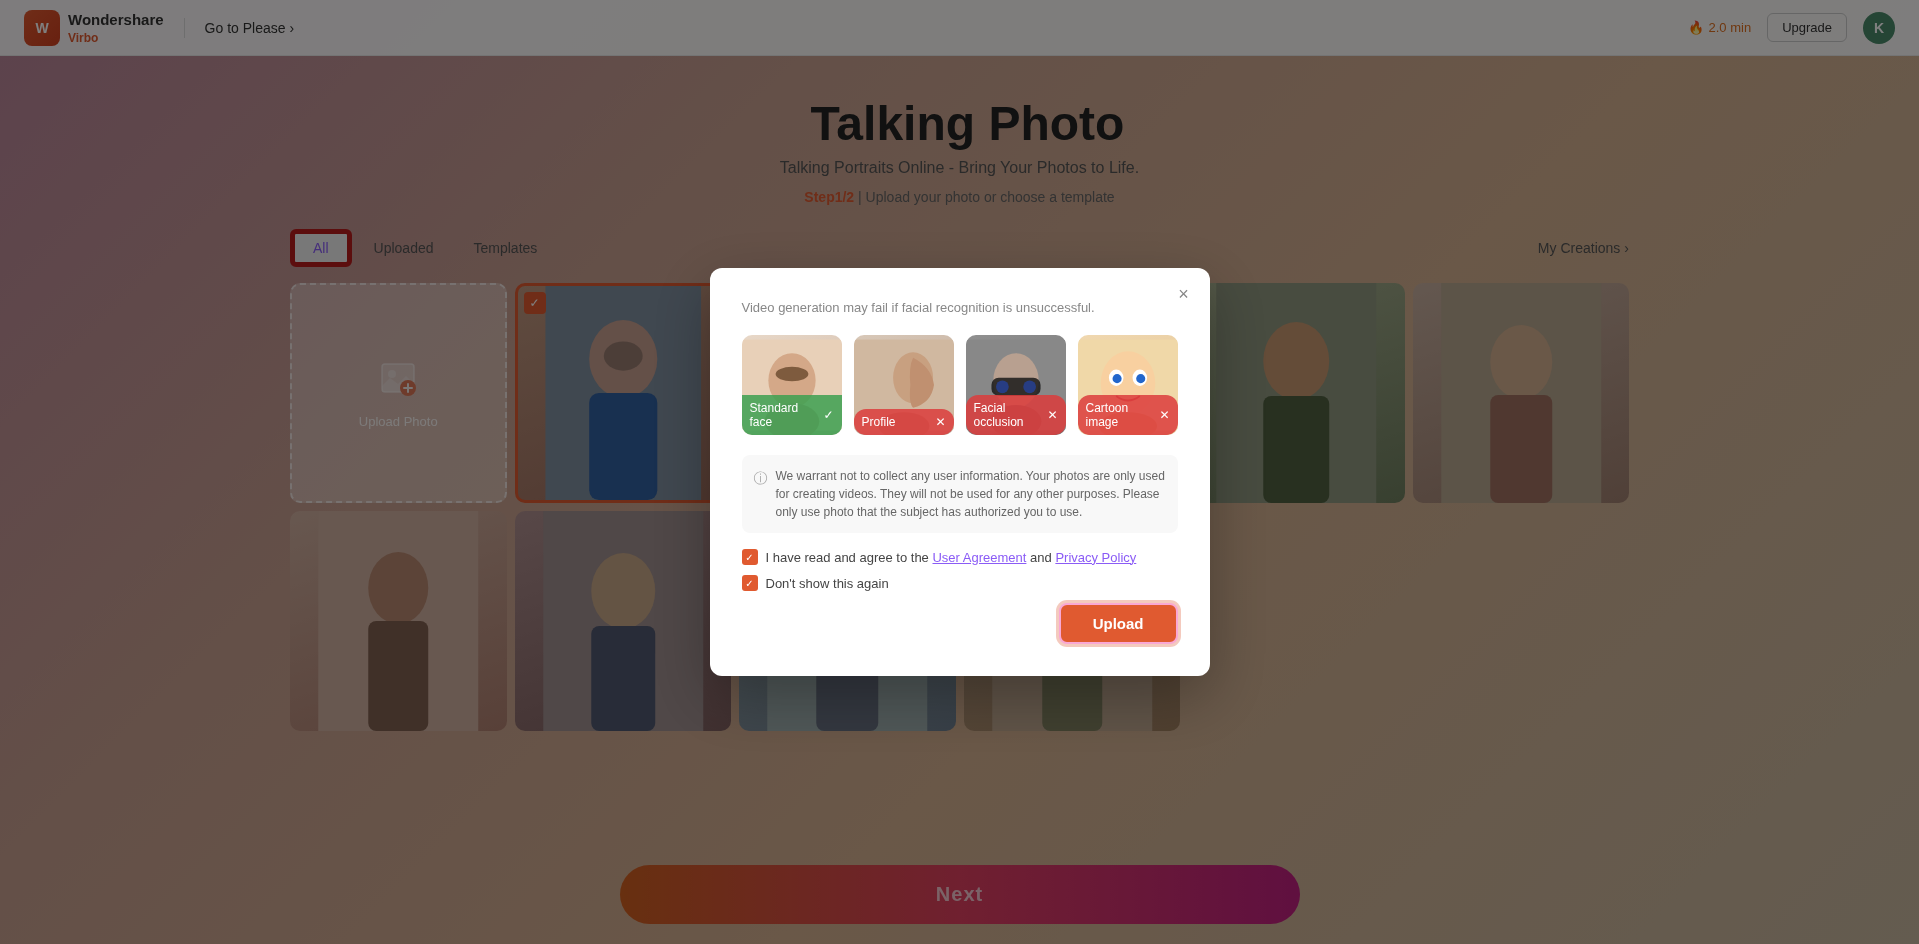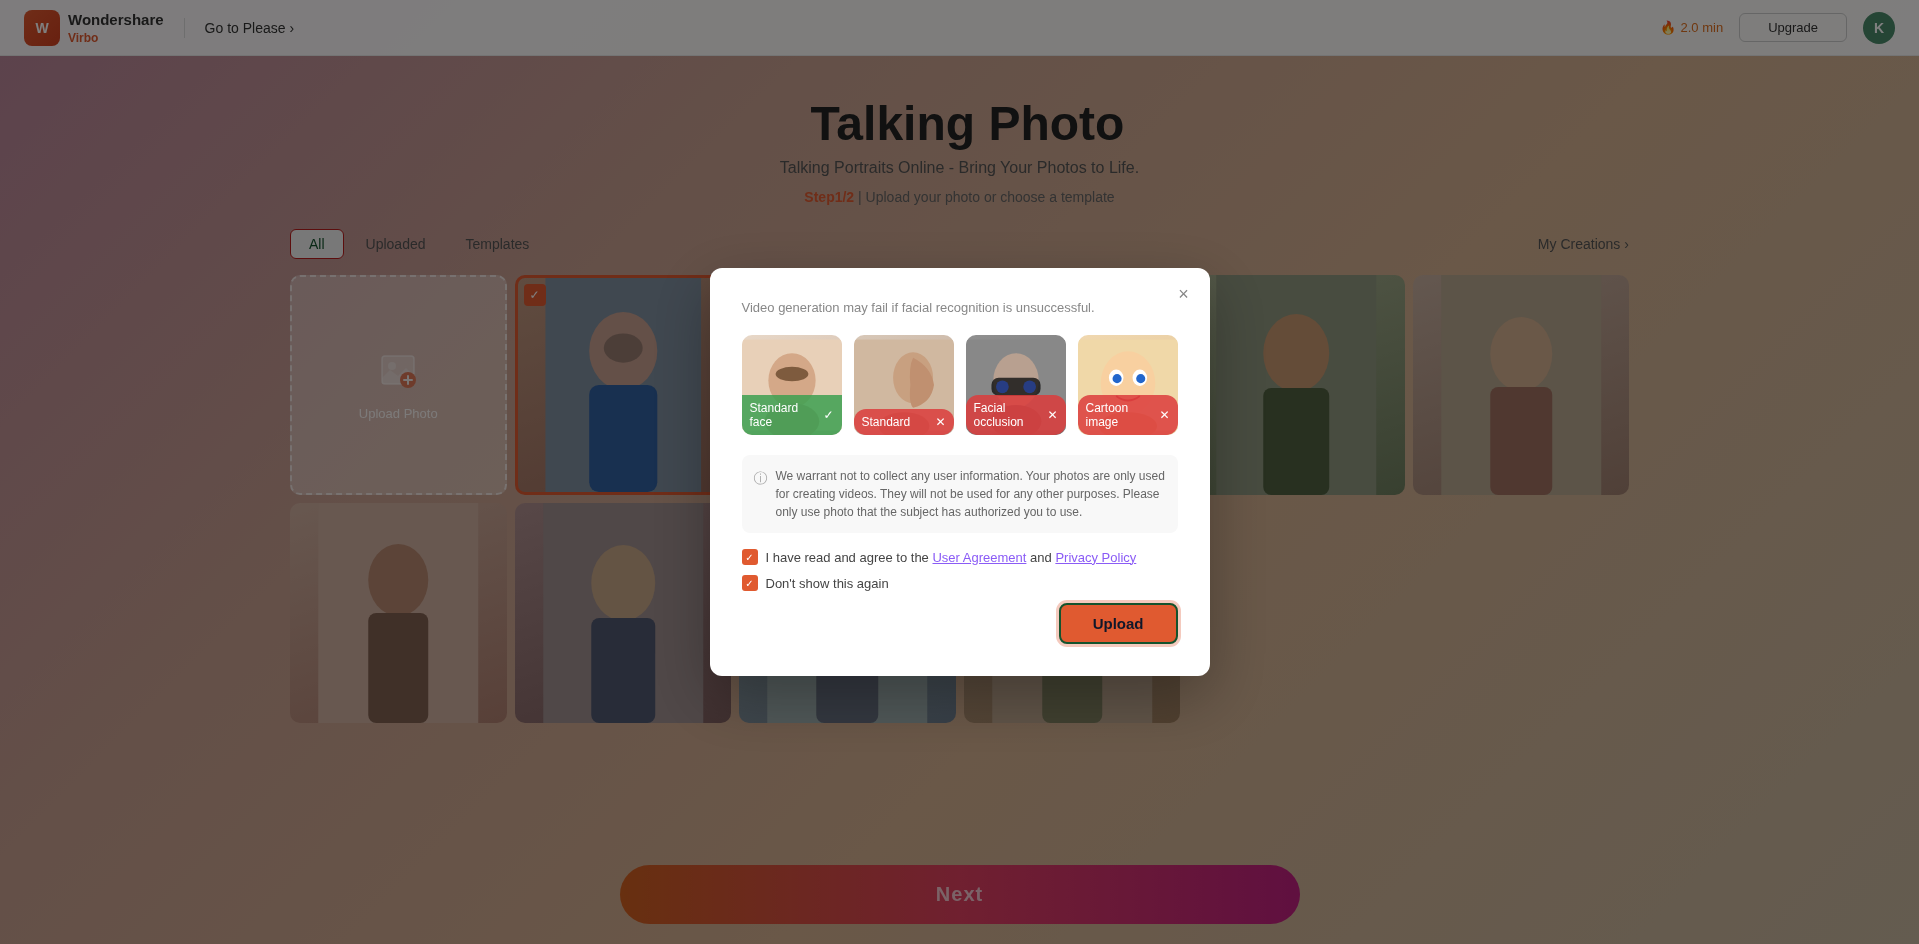--- a/index.html
+++ b/index.html
@@ -82,21 +82,21 @@
       display: flex;
       align-items: center;
       gap: 4px;
       font-size: 13px;
       color: #e07020;
     }
     .upgrade-btn {
       background: transparent;
       border: 1px solid #ccc;
       border-radius: 6px;
-      padding: 6px 28px;
+      padding: 6px 14px;
       font-size: 13px;
       cursor: pointer;
       color: #333;
     }
     .avatar-circle {
       width: 32px;
       height: 32px;
       background: #4a8a6a;
       border-radius: 50%;
       display: flex;
@@ -154,23 +154,23 @@
       padding: 6px 18px;
       border-radius: 6px;
       font-size: 14px;
       cursor: pointer;
       border: none;
       background: transparent;
       color: #555;
     }
     .filter-tab.active {
       background: #f0f0f0;
-      color: #14532d;
+      color: #8b5cf6;
       font-weight: 500;
-      border: 1px solid #b91c1c;
+      border: 5px solid #b91c1c;
     }
     .my-creations {
       font-size: 14px;
       color: #555;
       cursor: pointer;
       display: flex;
       align-items: center;
       gap: 4px;
     }
 
@@ -415,22 +415,22 @@
     }
 
     
     .modal-footer {
       display: flex;
       justify-content: flex-end;
       margin-top: 12px;
     }
     .upload-btn {
       background: #e05a30;
-      color: #0f172a;
-      border: 2px solid #14532d;
+      color: #ffffff;
+      border: 2px solid #f9a8d4;
       border-radius: 8px;
       padding: 10px 32px;
       font-size: 15px;
       font-weight: 600;
       cursor: pointer;
       box-shadow: 0 0 0 3px rgba(220,80,40,0.3);
     }
   </style>
 </head>
 <body>
@@ -599,21 +599,21 @@
       <div class="portrait-card">
         <div class="portrait-face-2">
           <svg viewBox="0 0 110 100" xmlns="http://www.w3.org/2000/svg" width="100%" height="100%">
             <rect width="110" height="100" fill="#d0b8a0"></rect>
             <ellipse cx="65" cy="42" rx="22" ry="28" fill="#c8a080"></ellipse>
             <path d="M65 20 Q85 30 88 50 Q85 70 65 75 Q60 70 62 50 Q60 30 65 20Z" fill="#c09070"></path>
             <ellipse cx="55" cy="95" rx="28" ry="15" fill="#b09070"></ellipse>
           </svg>
         </div>
         <div class="portrait-card-label bad">
-          <span>Standard</span>
+          <span>Profile</span>
           <span>✕</span>
         </div>
       </div>
 
       <div class="portrait-card">
         <div class="portrait-face-3">
           <svg viewBox="0 0 110 100" xmlns="http://www.w3.org/2000/svg" width="100%" height="100%">
             <rect width="110" height="100" fill="#888"></rect>
             <ellipse cx="55" cy="45" rx="25" ry="30" fill="#b8a090"></ellipse>
             <rect x="28" y="42" width="54" height="20" rx="8" fill="#1a1a1a" opacity="0.85"></rect>

